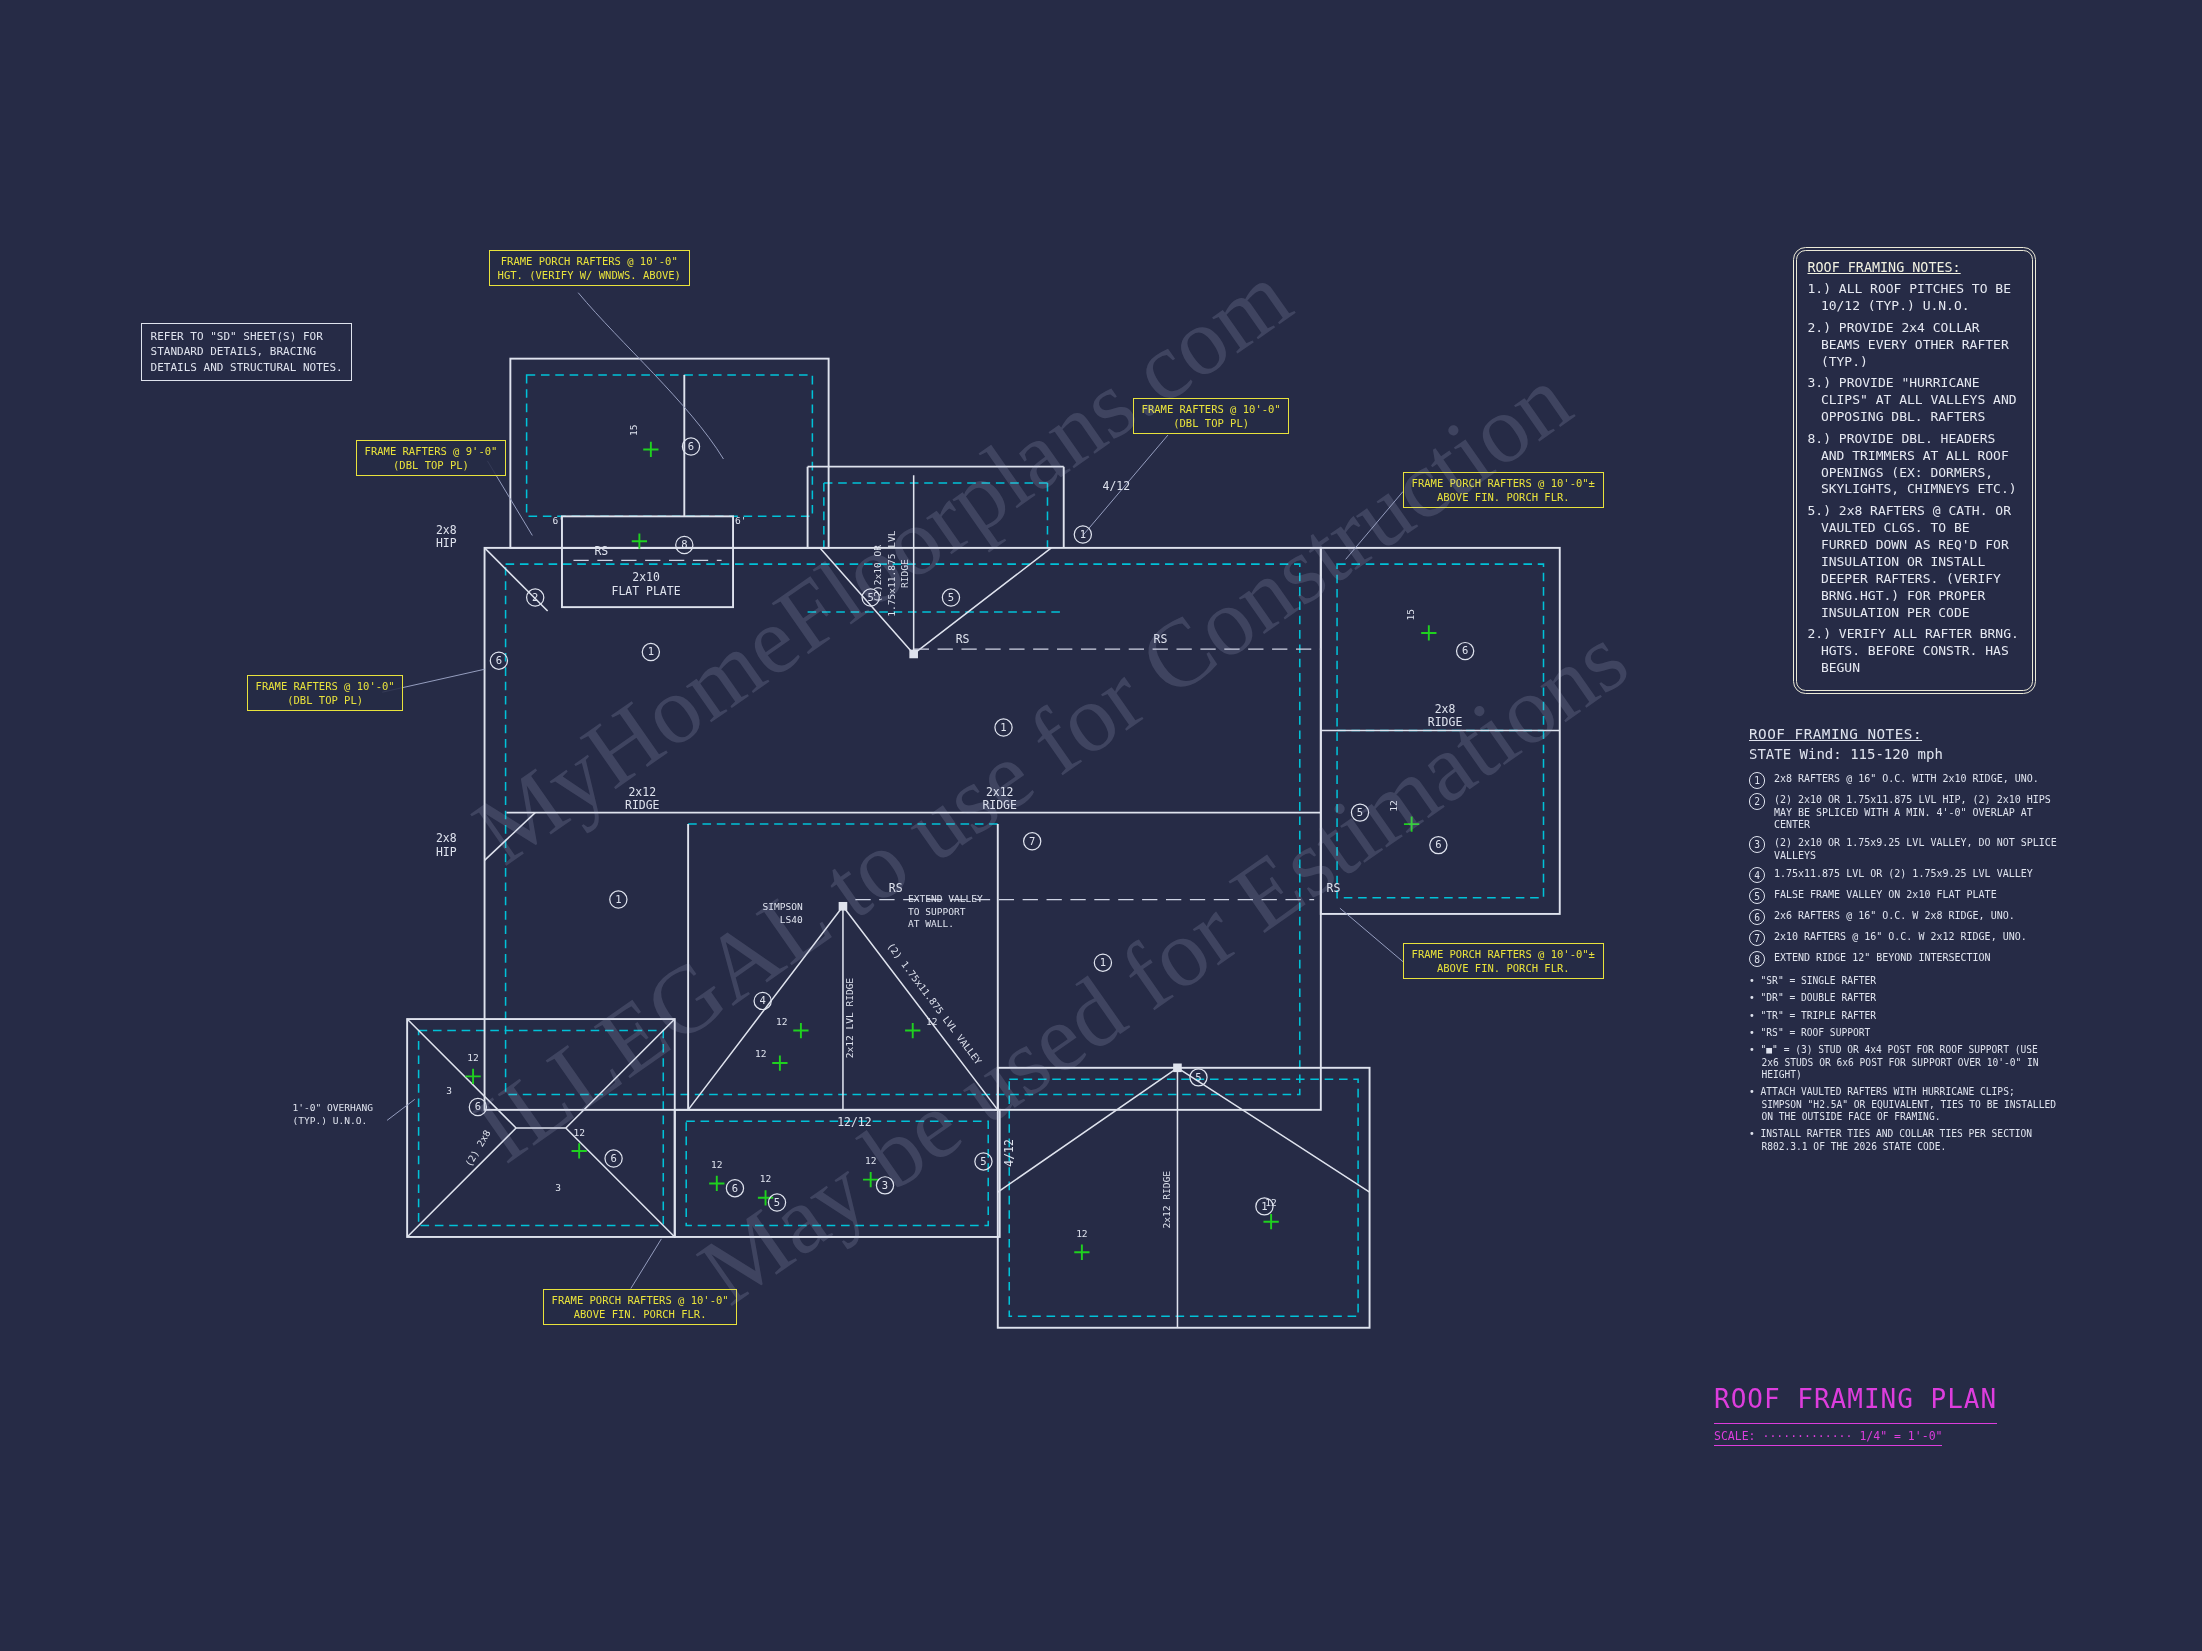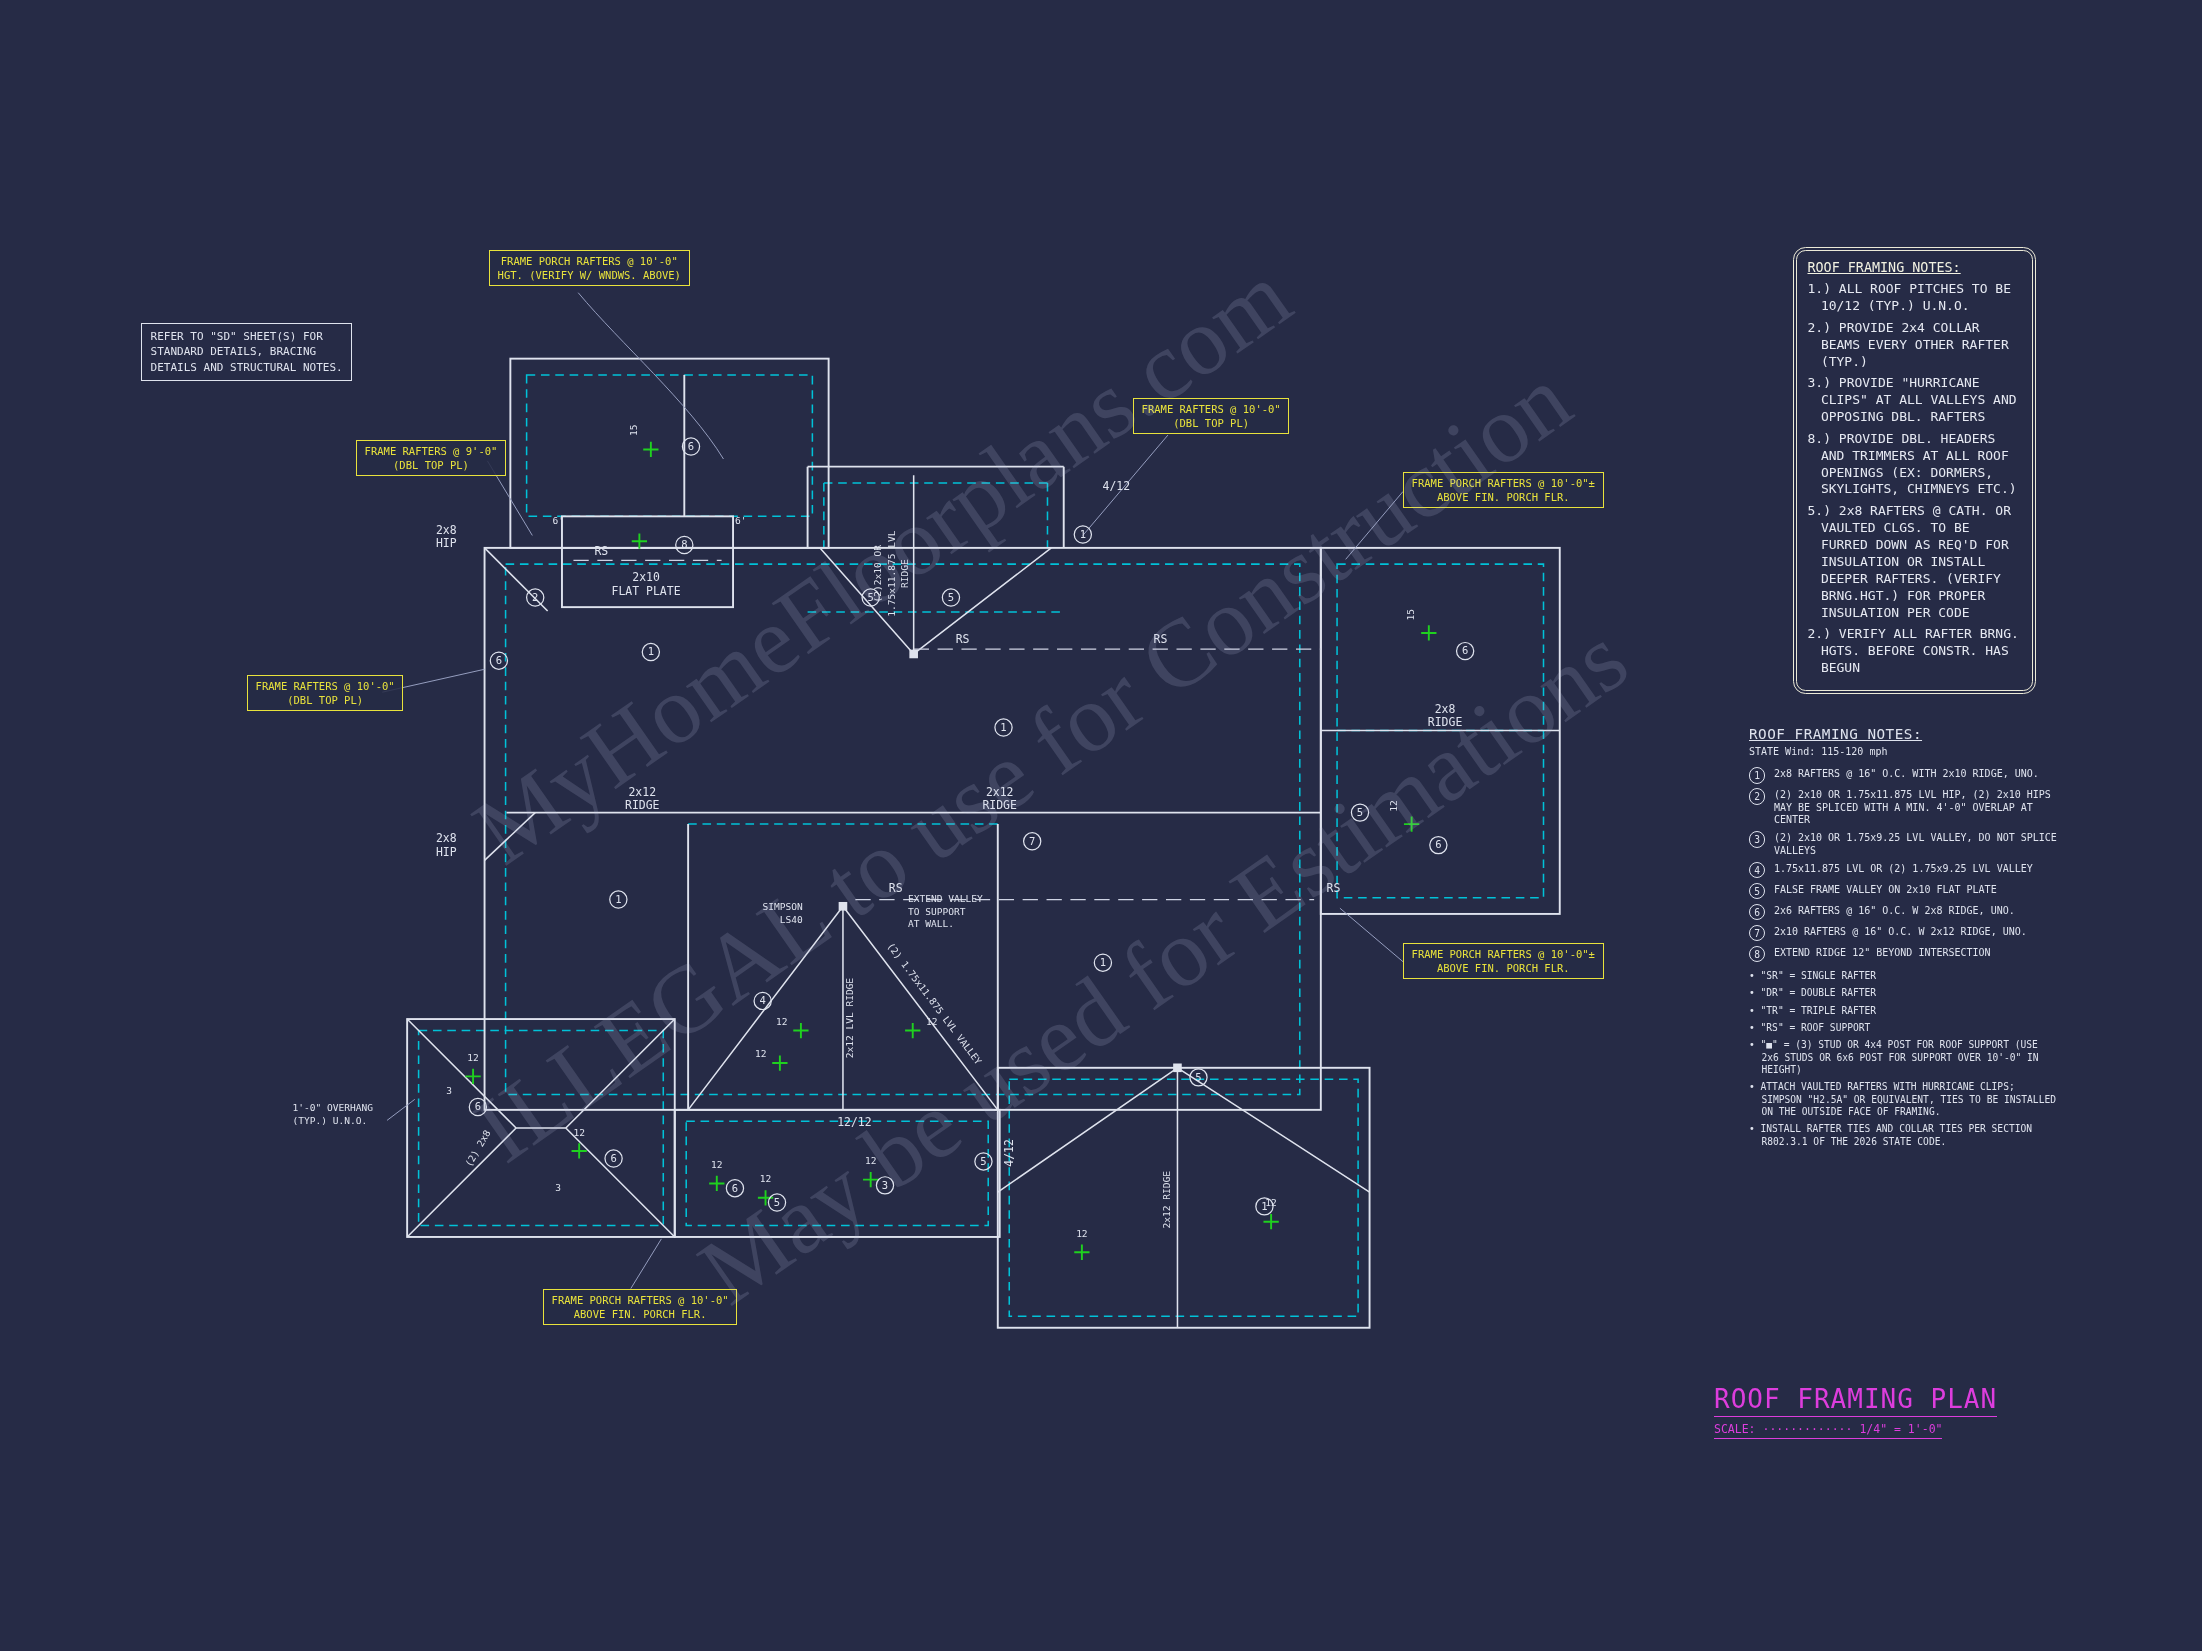--- a/index.html
+++ b/index.html
@@ -51,34 +51,34 @@
     border:1.9px solid #ecead8; border-radius:9.6px;
     outline:1px solid #ecead8; outline-offset:2.9px;
     padding:8.6px 10.5px; color:#e6e9f2; background:rgba(38,43,70,0.6);
   }
   .notes-box h2 { font-size:13.4px; font-weight:normal; text-decoration:underline; margin-bottom:6.7px; color:#f2f2e2; }
   .notes-box .item { font-size:13px; line-height:1.3; margin-bottom:4.8px; padding-left:13.4px; text-indent:-13.4px; }
 
   
   .legend { position:absolute; left:1749px; top:726px; width:308px; color:#dfe3ee; z-index:2; }
   .legend h2 { font-size:14.3px; font-weight:normal; text-decoration:underline; margin-bottom:3.8px; letter-spacing:0.5px; }
-  .legend .wind { font-size:10px; margin-bottom:11.5px; }
+  .legend .wind { font-size:14px; margin-bottom:11.5px; }
   .legend .row { display:flex; gap:8.6px; margin-bottom:5.7px; align-items:flex-start; }
   .legend .num {
     flex:0 0 auto; width:16.3px; height:16.3px; margin-top:-1px;
     border:1.1px solid #dfe3ee; border-radius:50%;
     font-size:9.6px; display:flex; align-items:center; justify-content:center;
   }
   .legend .rtext { font-size:10px; line-height:1.25; }
   .legend .bullets { margin-top:7.6px; }
   .legend .bullet { font-size:9.6px; line-height:1.3; margin-bottom:4.8px; padding-left:12.4px; text-indent:-12.4px; }
 
   
   .titleblock { position:absolute; left:1714px; top:1384px; color:#dd3ddd; z-index:2; }
-  .titleblock .t { font-size:26px; letter-spacing:1px; border-bottom:1.9px solid #dd3ddd; padding-bottom:2px; display:inline-block; }
+  .titleblock .t { font-size:26px; letter-spacing:1px; border-bottom:1.9px solid #dd3ddd; padding-bottom:9px; display:inline-block; }
   .titleblock .s { font-size:11.5px; margin-top:4.8px; border-bottom:1px solid #dd3ddd; display:inline-block; padding-bottom:1.9px; }
 </style>
 </head>
 <body>
 
 <div class="page">
 
   <div class="watermark">
     <div>MyHomeFloorplans.com</div>
     <div>ILLEGAL to use for Construction</div>

